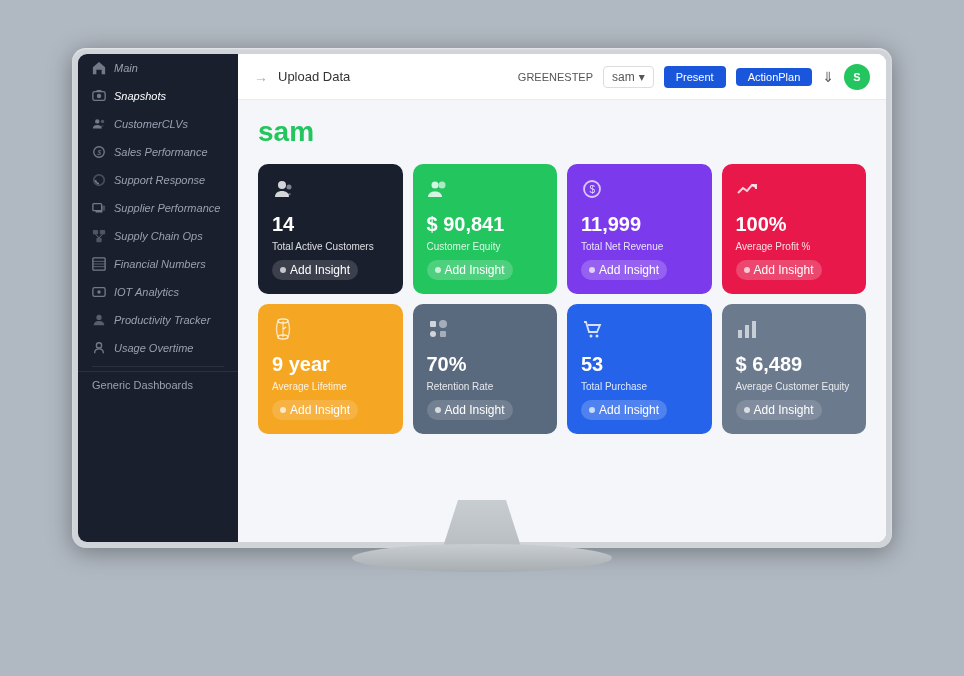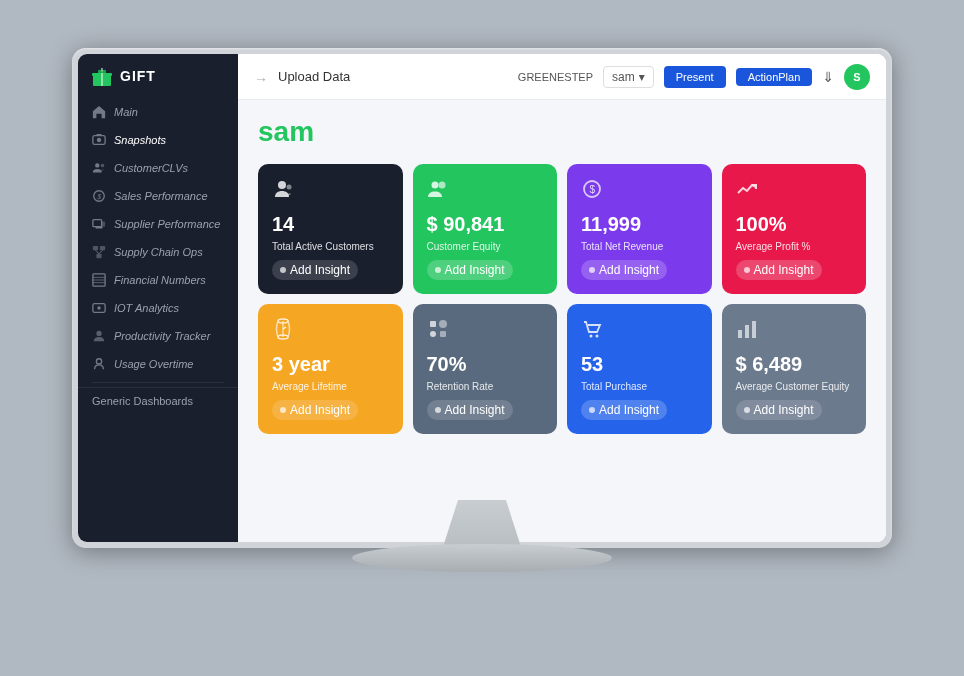--- a/index.html
+++ b/index.html
@@ -295,32 +295,20 @@
     }
   </style>
 </head>
 <body>
 
 <div class="monitor-shell">
   <div class="monitor-screen-border">
     <div class="monitor-screen">
 
       <div class="sidebar">
-        <div class="sidebar-logo">
-          <svg class="logo-icon" viewBox="0 0 20 20">
-            <rect x="1" y="8" width="18" height="12" rx="1" fill="#22c55e"></rect>
-            <rect x="6" y="4" width="8" height="16" rx="1" fill="#22c55e" opacity="0.7"></rect>
-            <rect x="0" y="7" width="20" height="3" rx="1" fill="#22c55e"></rect>
-            <rect x="9" y="2" width="2" height="18" fill="#fff" opacity="0.5"></rect>
-
-            <path d="M7 7 Q5 3 9 4 Q10 7 10 7" fill="#16a34a"></path>
-            <path d="M13 7 Q15 3 11 4 Q10 7 10 7" fill="#16a34a"></path>
-          </svg>
-          <span class="sidebar-logo-text">GIFT</span>
-        </div>
 
         <div class="sidebar-nav">
 
           <div class="nav-item">
             <svg class="nav-icon" viewBox="0 0 16 16" fill="#9aa0b0">
               <path d="M8 1L1 7v8h4v-5h6v5h4V7z"></path>
             </svg>
             <span>Main</span>
           </div>
 
@@ -345,20 +333,27 @@
 
 
           <div class="nav-item">
             <svg class="nav-icon" viewBox="0 0 16 16" fill="#9aa0b0">
               <circle cx="8" cy="8" r="6" stroke="#9aa0b0" stroke-width="1.5" fill="none"></circle>
               <text x="6" y="11" font-size="8" fill="#9aa0b0">$</text>
             </svg>
             <span>Sales Performance</span>
           </div>
 
+          <div class="nav-item">
+            <svg class="nav-icon" viewBox="0 0 16 16" fill="#9aa0b0">
+              <path d="M8 1a7 7 0 100 14A7 7 0 008 1zm0 2a5 5 0 110 10A5 5 0 018 3z" fill="#9aa0b0" opacity="0.5"></path>
+              <path d="M3 8a5 5 0 005 5v-2a3 3 0 01-3-3H3z" fill="#9aa0b0"></path>
+            </svg>
+            <span>Support Response</span>
+          </div>
 
           <div class="nav-item">
             <svg class="nav-icon" viewBox="0 0 16 16" fill="#9aa0b0">
               <rect x="1" y="3" width="10" height="8" rx="1" stroke="#9aa0b0" fill="none" stroke-width="1.5"></rect>
               <rect x="4" y="11" width="8" height="2" rx="0.5" fill="#9aa0b0"></rect>
               <rect x="11" y="5" width="4" height="6" rx="1" fill="#9aa0b0" opacity="0.5"></rect>
             </svg>
             <span>Supplier Performance</span>
           </div>
 
@@ -506,21 +501,21 @@
               <div class="card-icon">
                 <svg width="22" height="22" viewBox="0 0 22 22" fill="none">
                   <ellipse cx="11" cy="3" rx="5" ry="2" stroke="white" stroke-width="1.5" fill="none" opacity="0.9"></ellipse>
                   <ellipse cx="11" cy="19" rx="5" ry="2" stroke="white" stroke-width="1.5" fill="none" opacity="0.9"></ellipse>
                   <line x1="11" y1="3" x2="11" y2="19" stroke="white" stroke-width="1.5" opacity="0.6"></line>
                   <path d="M6 3 Q3 11 6 19" stroke="white" stroke-width="1.5" fill="none" opacity="0.7"></path>
                   <path d="M16 3 Q19 11 16 19" stroke="white" stroke-width="1.5" fill="none" opacity="0.7"></path>
                   <line x1="11" y1="11" x2="14" y2="9" stroke="white" stroke-width="1.5"></line>
                 </svg>
               </div>
-              <div class="card-value">3 year</div>
+              <div class="card-value">9 year</div>
               <div class="card-label">Average Lifetime</div>
               <button class="card-insight-btn dark">
                 <span class="insight-dot"></span>
                 <span>Add Insight</span>
               </button>
             </div>
 
             <div class="card card-slate1">
               <div class="card-icon">
                 <svg width="22" height="22" viewBox="0 0 22 22" fill="none">

